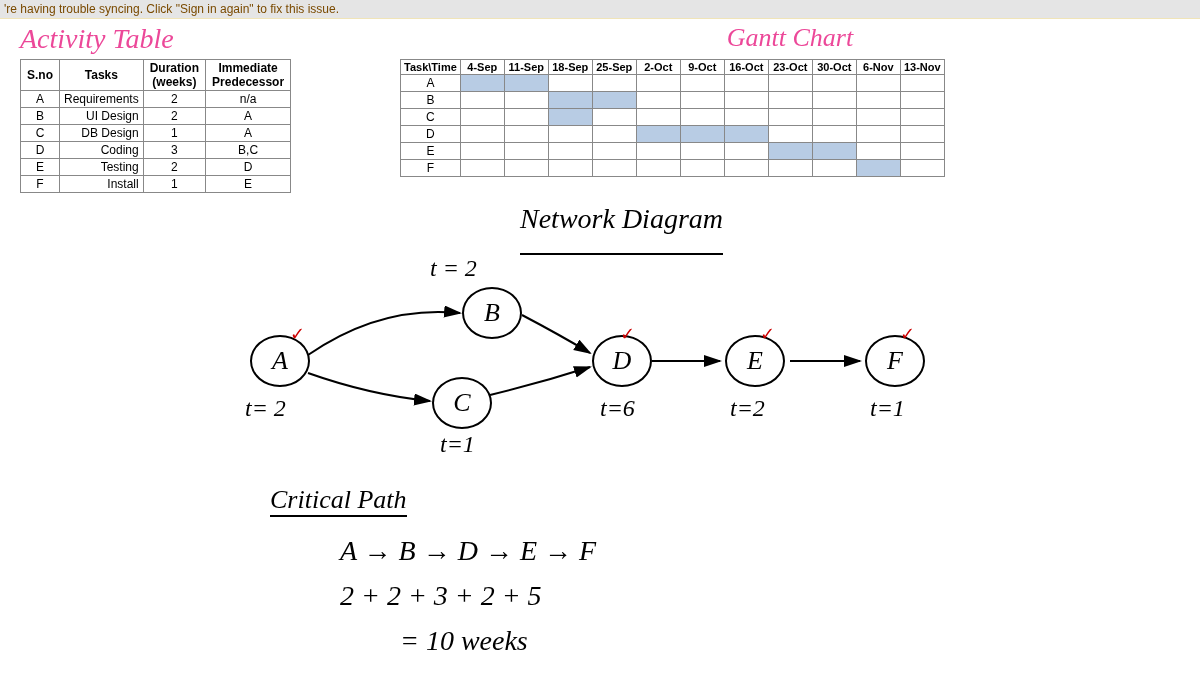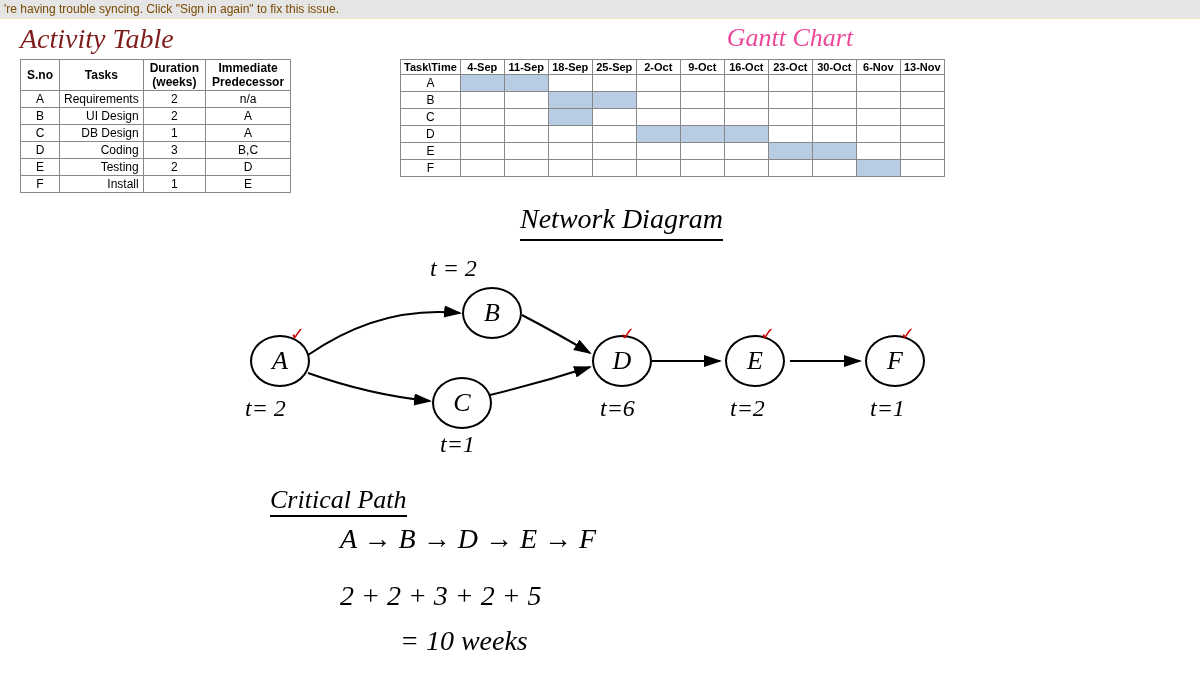--- a/index.html
+++ b/index.html
@@ -21,21 +21,21 @@
     .top-section {
       display: flex;
       padding: 4px 20px;
       gap: 40px;
     }
     .left-col { width: 340px; }
     .right-col { flex: 1; }
     .hand-title {
       font-family: 'Comic Sans MS', cursive;
       font-size: 28px;
-      color: #7f1d1d;
+      color: #ec4899;
       margin-bottom: 4px;
       font-style: italic;
     }
     .hand-title-right {
       font-family: 'Comic Sans MS', cursive;
       font-size: 26px;
       color: #ec4899;
       text-align: center;
       margin-bottom: 6px;
       font-style: italic;
@@ -67,21 +67,21 @@
     }
     .d-title {
       position: absolute;
       top: 8px;
       left: 520px;
       font-family: 'Comic Sans MS', cursive;
       font-size: 28px;
       font-style: italic;
       color: #000;
       border-bottom: 2px solid #000;
-      padding-bottom: 4px;
+      padding-bottom: 18px;
     }
     .node {
       position: absolute;
       width: 60px;
       height: 52px;
       border: 2px solid #000;
       border-radius: 50%;
       display: flex;
       align-items: center;
       justify-content: center;
@@ -319,16 +319,16 @@
 
   <div class="node" style="left:725px;top:140px">E</div>
   <span class="tick-red" style="left:760px;top:128px">✓</span>
   <div class="dlabel" style="left:730px;top:200px">t=2</div>
 
   <div class="node" style="left:865px;top:140px">F</div>
   <span class="tick-red" style="left:900px;top:128px">✓</span>
   <div class="dlabel" style="left:870px;top:200px">t=1</div>
 
   <div class="cp-title" style="left:270px;top:290px">Critical Path</div>
-  <div class="cp-line" style="left:340px;top:328px">A → B → D → E → F</div>
+  <div class="cp-line" style="left:340px;top:340px">A → B → D → E → F</div>
   <div class="cp-line" style="left:340px;top:385px">2 + 2 + 3 + 2 + 5</div>
   <div class="cp-line" style="left:400px;top:430px">= 10 weeks</div>
 </div>
 
 </body></html>

